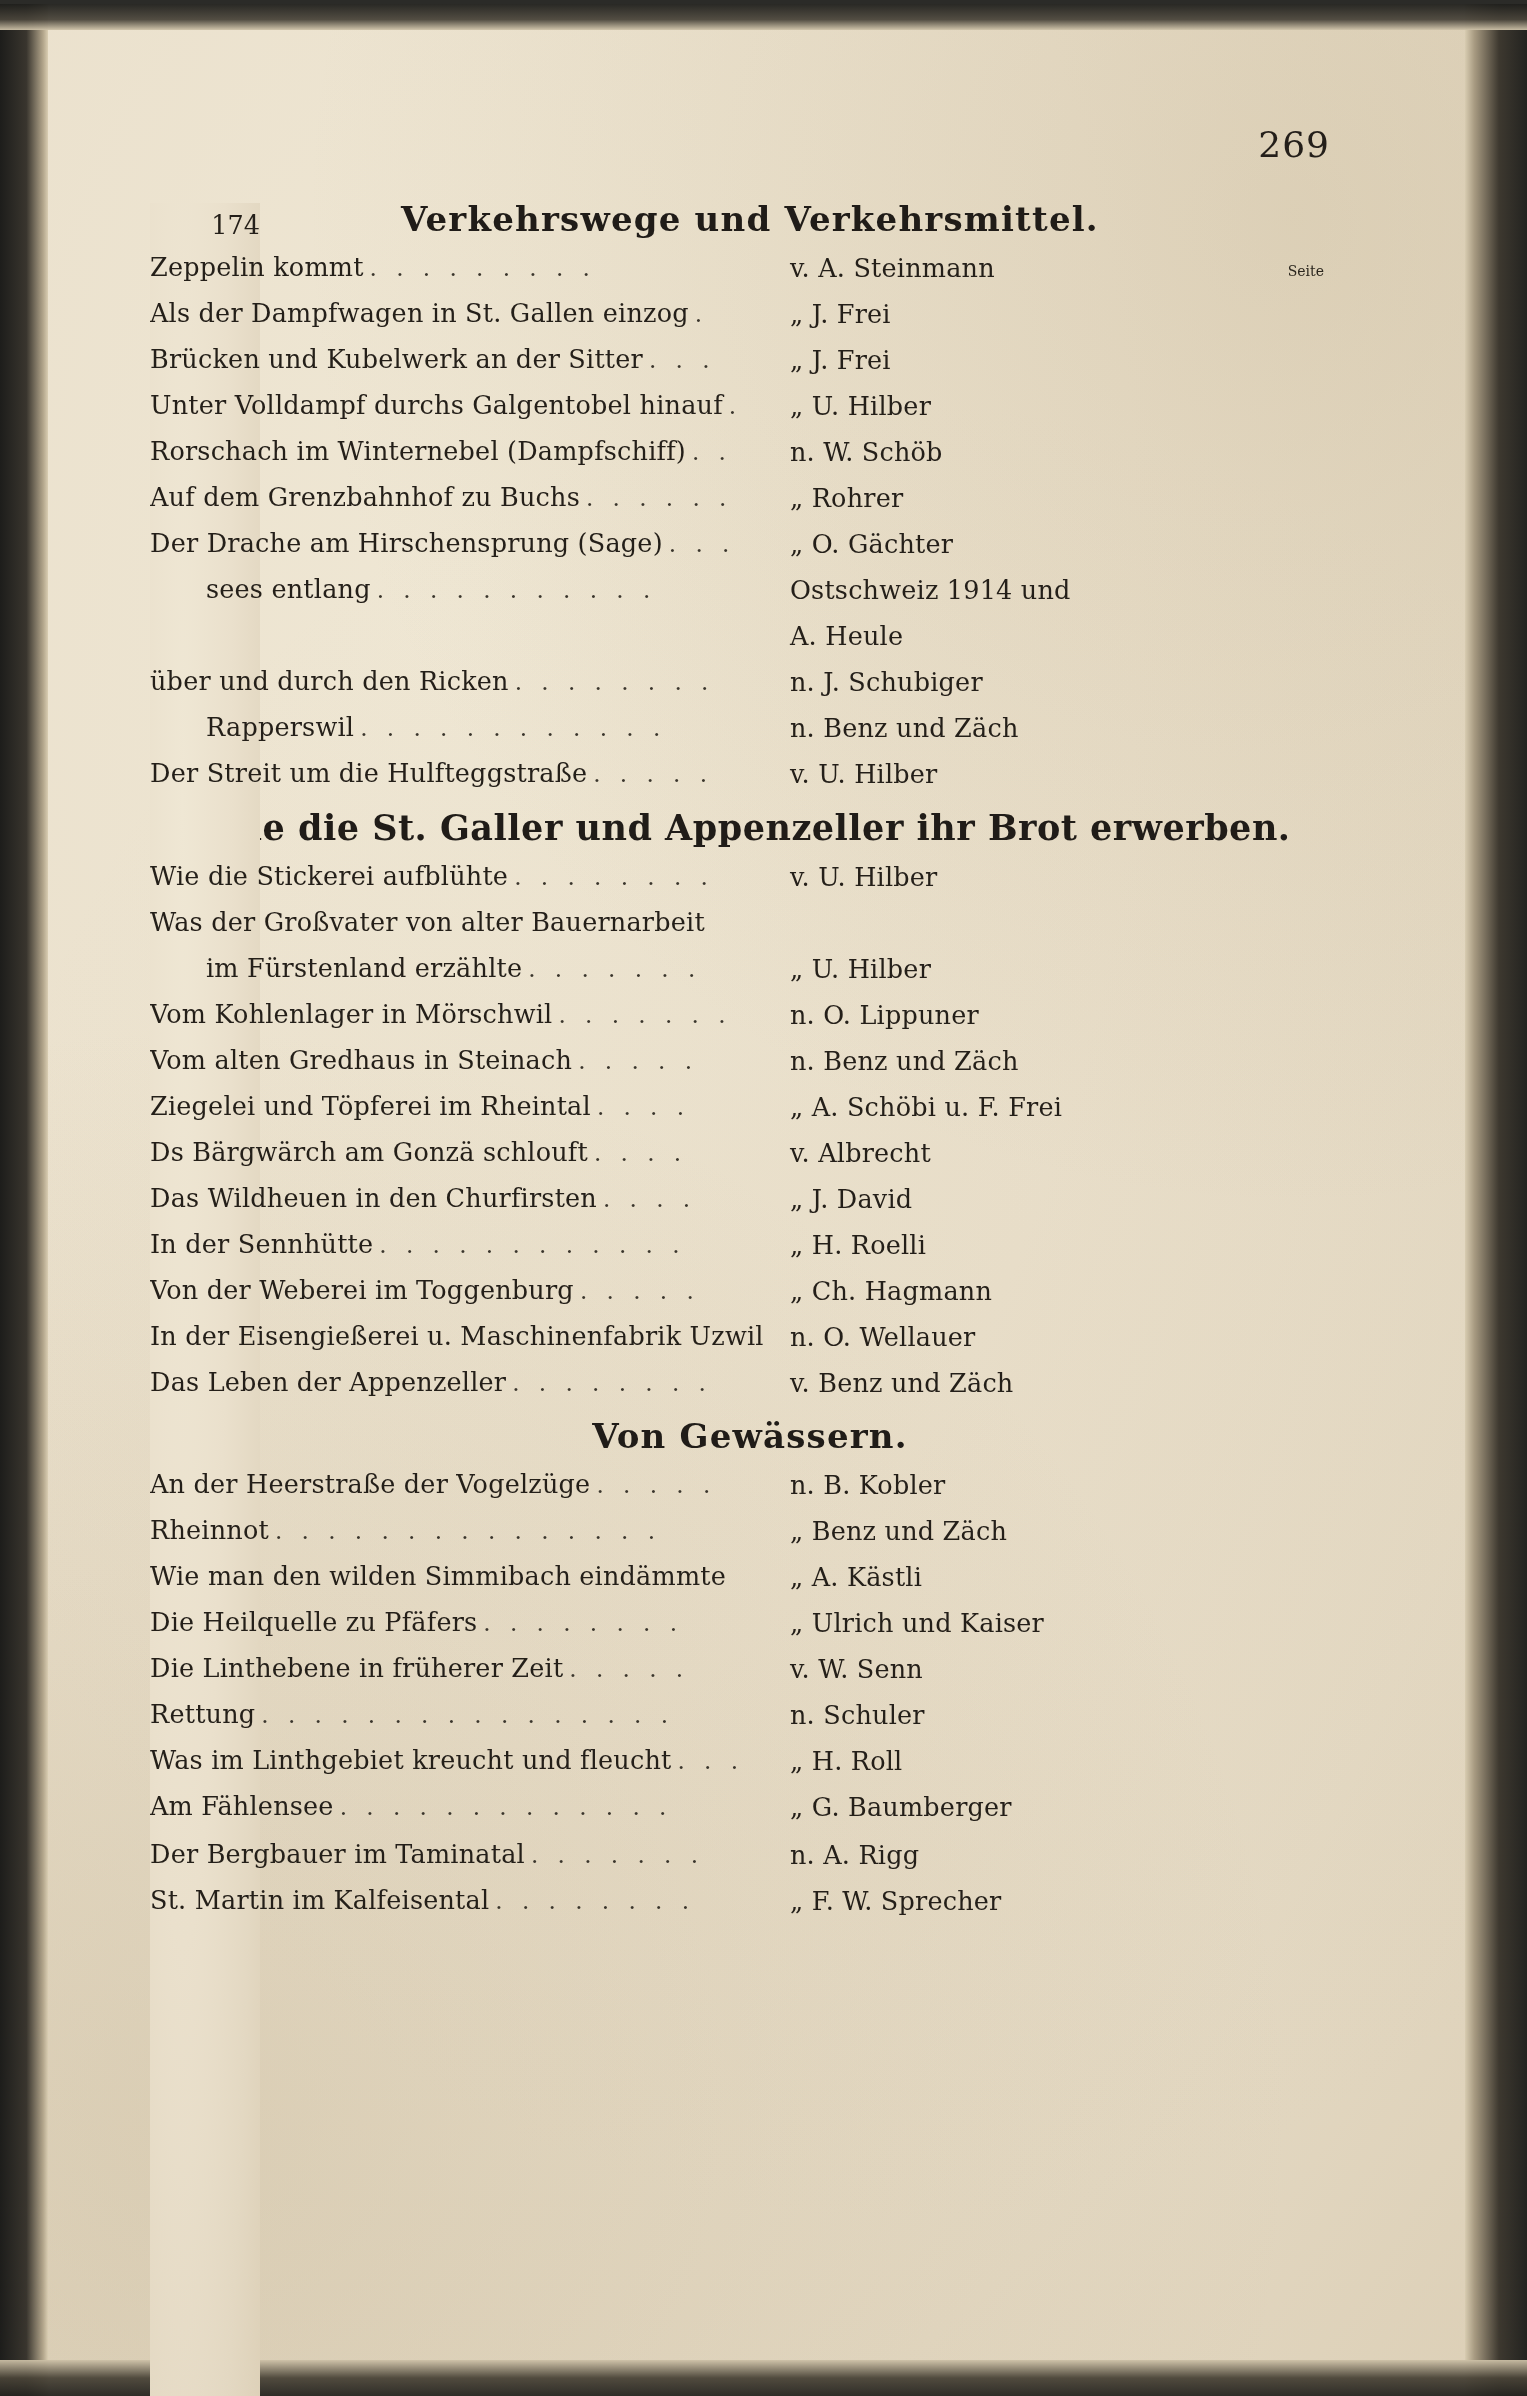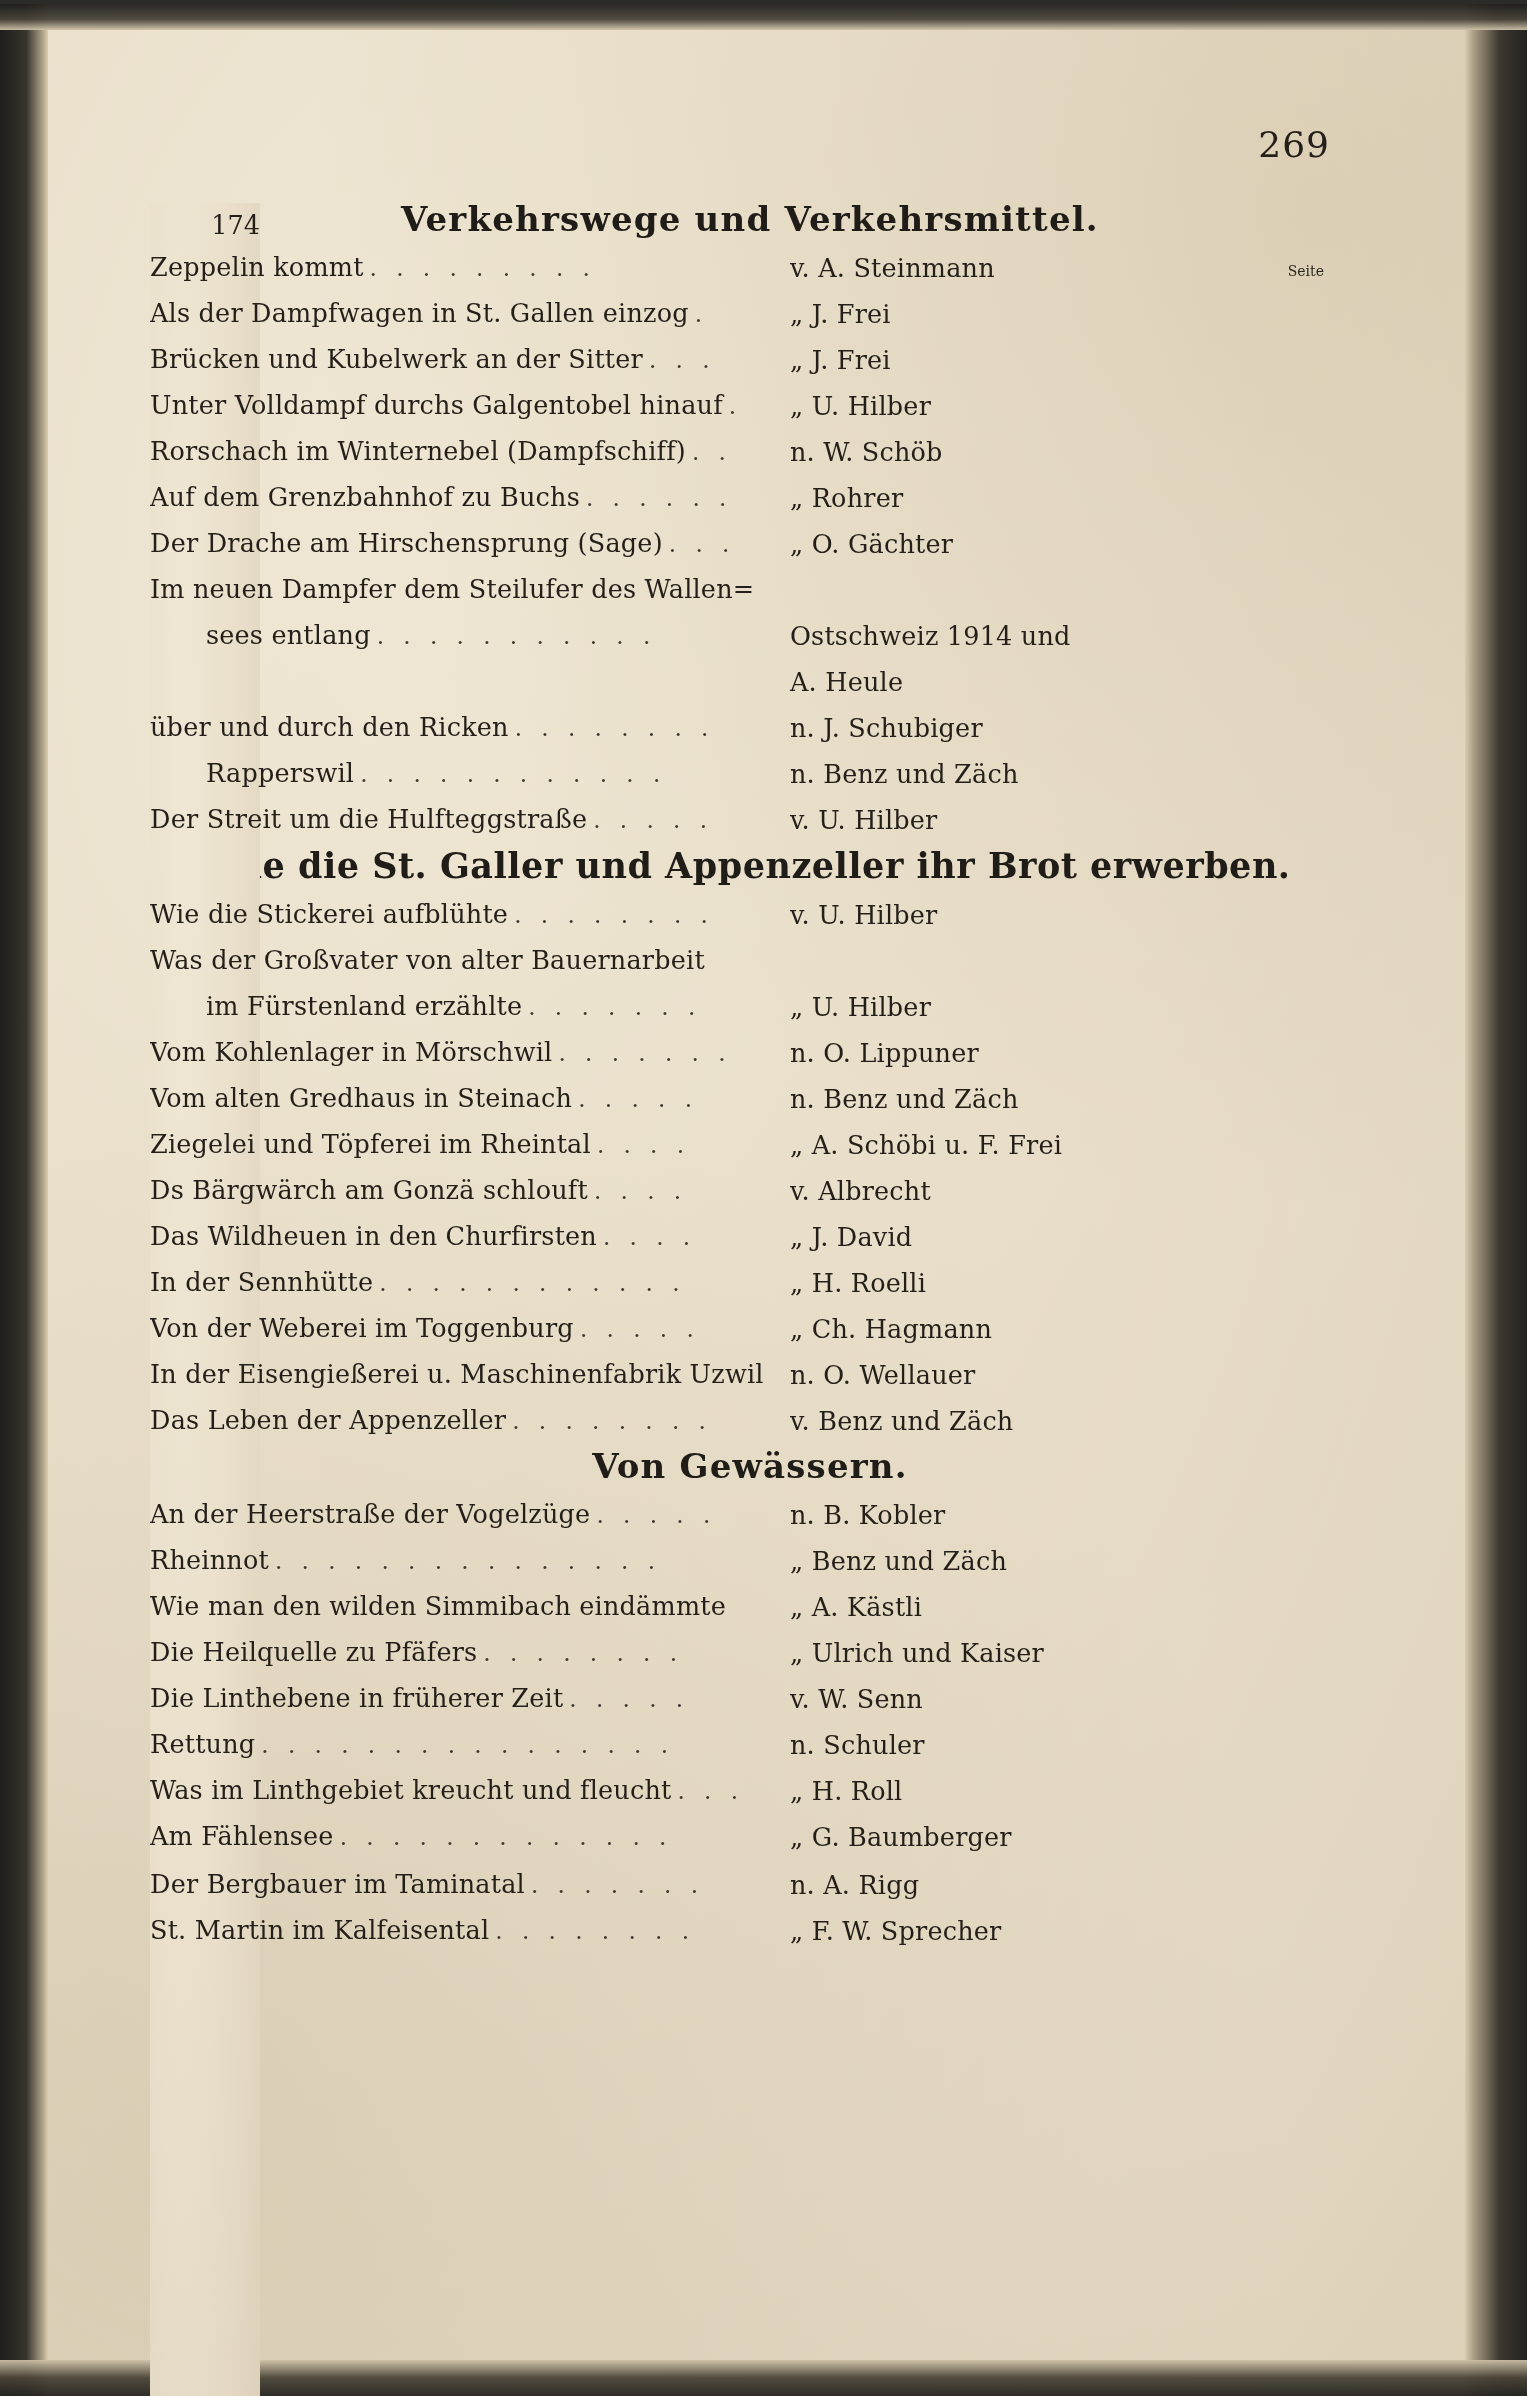--- a/index.html
+++ b/index.html
@@ -75,21 +75,21 @@
     margin-bottom: 34px;
     font-family: "DejaVu Serif", serif;
   }
 
   .sec-title {
     text-align: center;
     font-size: 34px;
     font-weight: bold;
     color: #201c18;
     letter-spacing: 1.2px;
-    margin: 2px 0 6px 0;
+    margin: 10px 0 6px 0;
     font-family: "DejaVu Serif", serif;
   }
   .sec-title.big  { font-size: 35px; letter-spacing: .5px; }
 
   .seite-label {
     position: absolute;
     right: 26px;
     top: 64px;
     font-size: 14px;
     color: #2c271f;
@@ -183,25 +183,20 @@
             <tr>
               <td class="title"><span class="txt">Auf dem Grenzbahnhof zu Buchs</span><span class="leader">. . . . . .</span></td>
               <td class="author">„ Rohrer</td>
               <td class="page">166</td>
             </tr>
             <tr>
               <td class="title"><span class="txt">Der Drache am Hirschensprung (Sage)</span><span class="leader">. . .</span></td>
               <td class="author">„ O. Gächter</td>
               <td class="page">168</td>
             </tr>
-            <tr>
-              <td class="title"><span class="txt">Im neuen Dampfer dem Steilufer des Wallen=</span><span class="leader"></span></td>
-              <td class="author"></td>
-              <td class="page"></td>
-            </tr>
             <tr class="indent">
               <td class="title"><span class="txt">sees entlang</span><span class="leader">. . . . . . . . . . .</span></td>
               <td class="author">Ostschweiz 1914 und</td>
               <td class="page"></td>
             </tr>
             <tr class="indent">
               <td class="title"><span class="txt"></span><span class="leader"></span></td>
               <td class="author">A. Heule</td>
               <td class="page">177</td>
             </tr>

